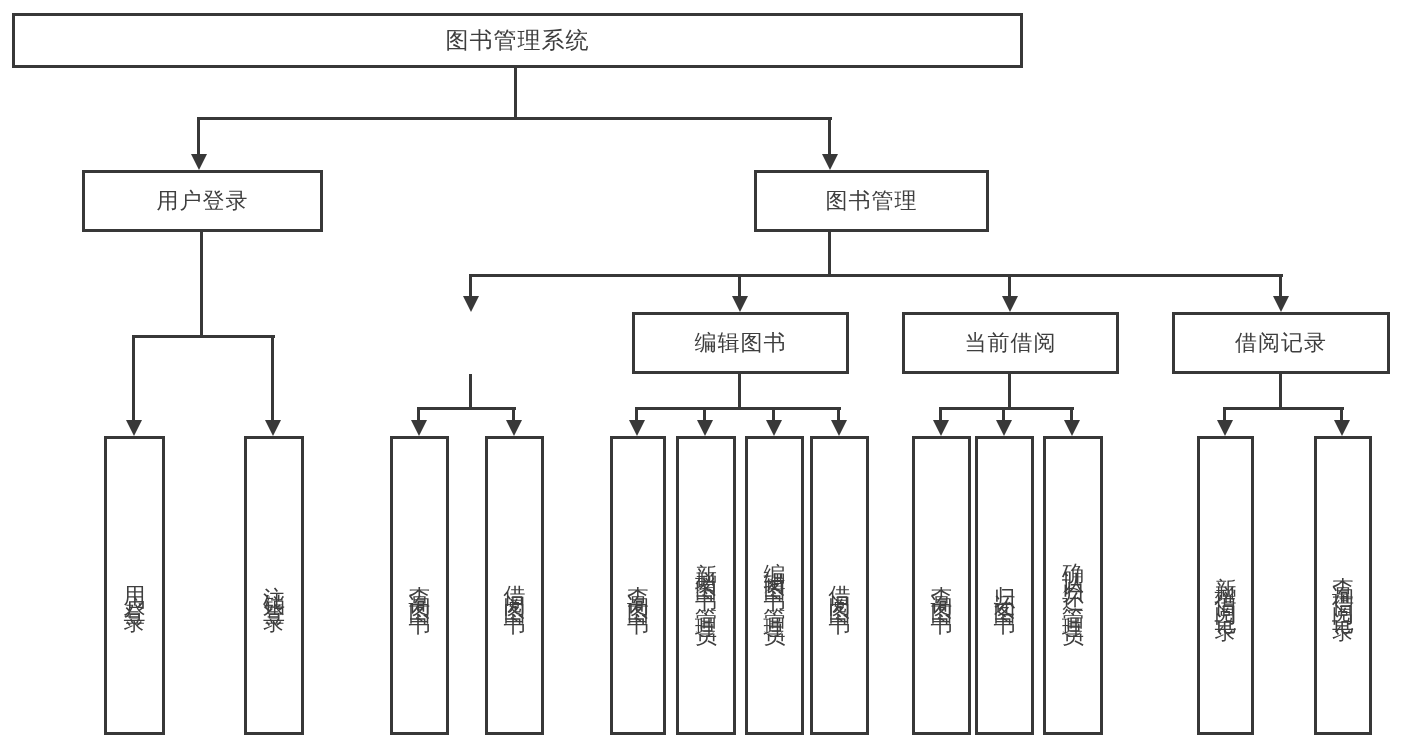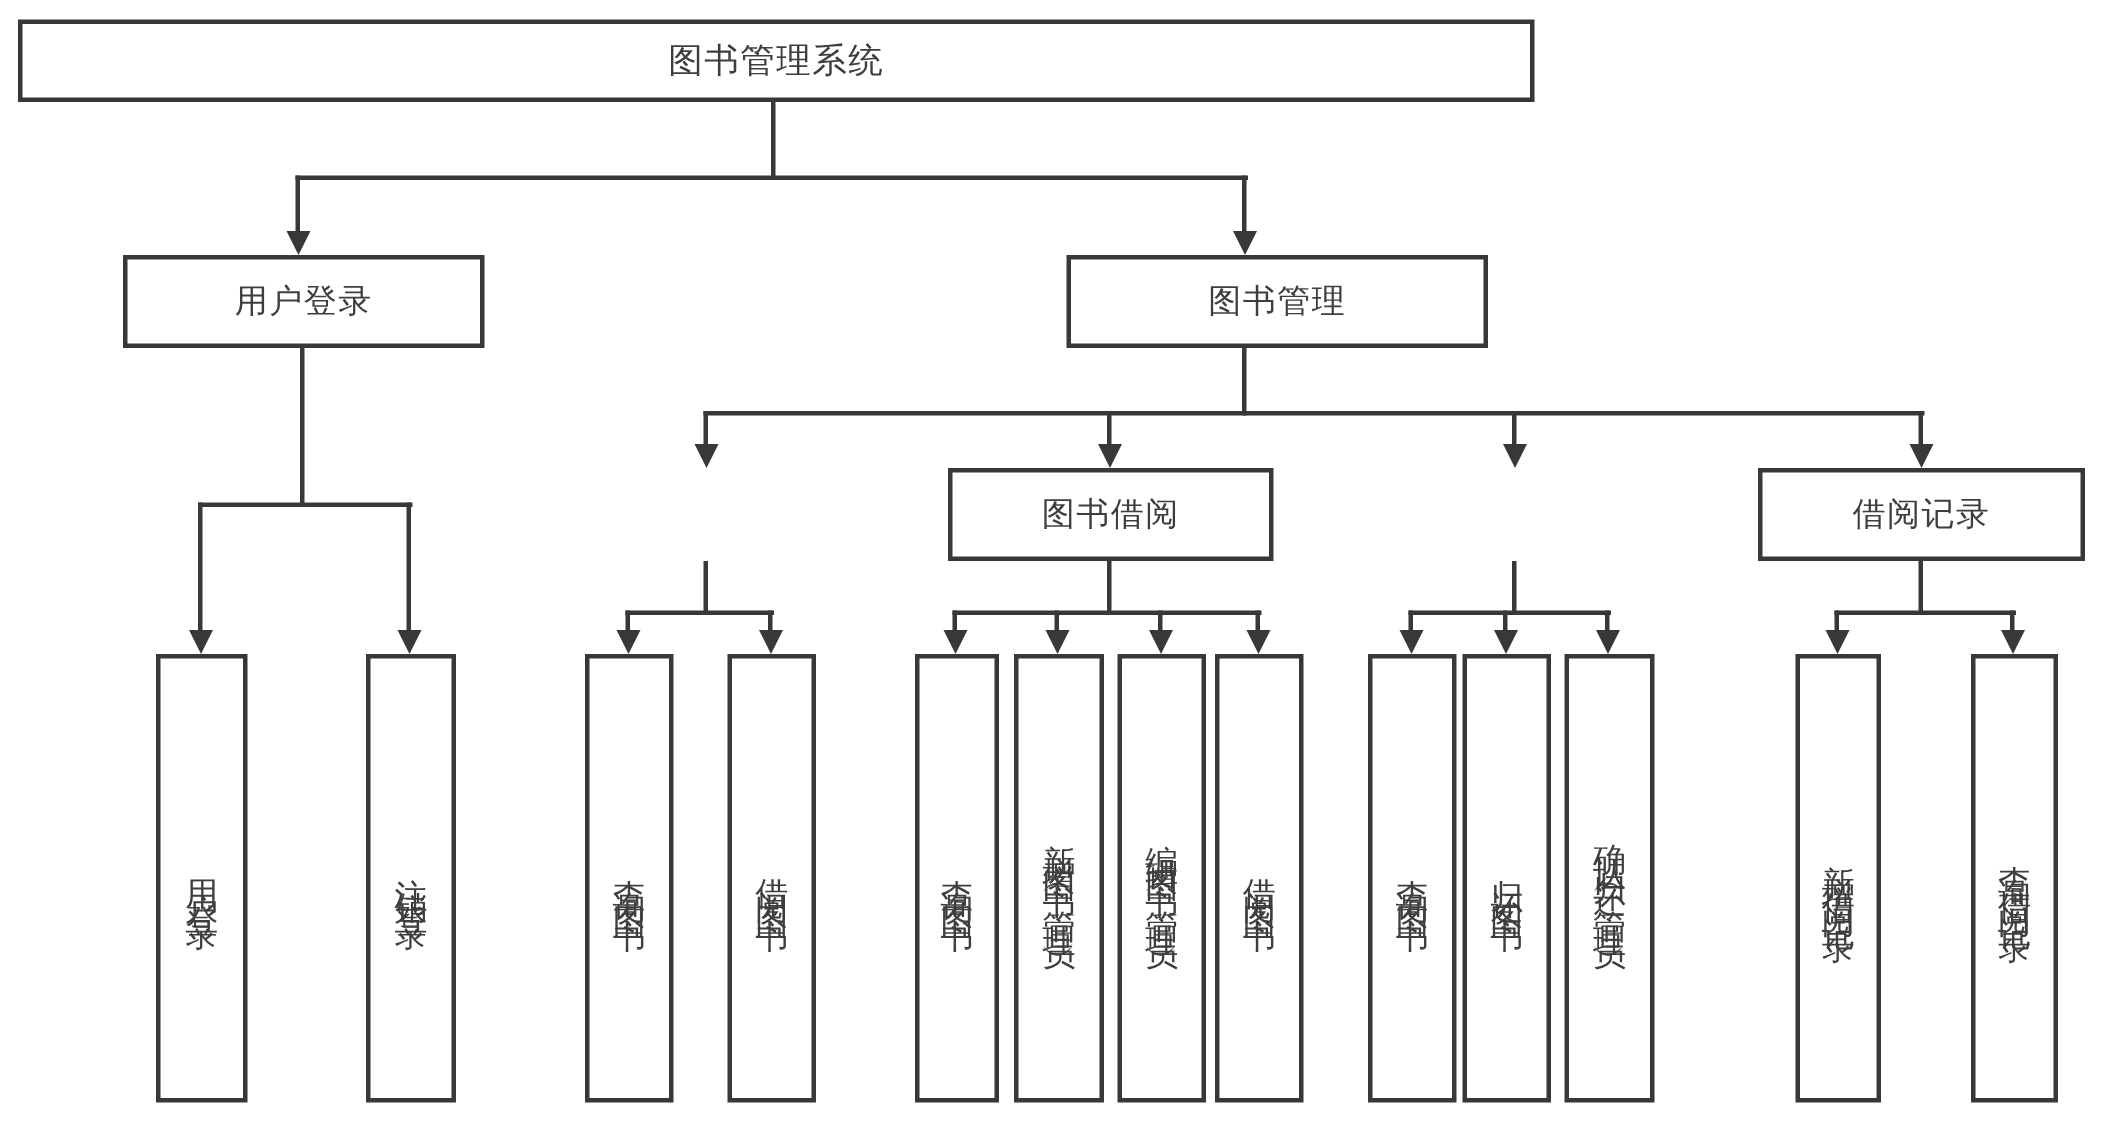--- a/index.html
+++ b/index.html
@@ -33,23 +33,24 @@
   }
 </style>
 </head>
 <body>
 
 <div class="stage">
 
   <div class="box hbox rootbox" style="left:12px;top:13px;width:1011px;height:55px;">图书管理系统</div>
 
   <div class="box hbox" style="left:82px;top:170px;width:241px;">用户登录</div>
-  <div class="box hbox" style="left:711px;top:170px;width:281px;">图书管理</div>
+  <div class="box hbox" style="left:754px;top:170px;width:235px;">图书管理</div>
 
-  <div class="box hbox" style="left:632px;top:312px;width:217px;">图书借阅</div>
+  <div class="box hbox" style="left:632px;top:312px;width:217px;">编辑图书</div>
+  <div class="box hbox" style="left:902px;top:312px;width:217px;">当前借阅</div>
   <div class="box hbox" style="left:1172px;top:312px;width:218px;">借阅记录</div>
 
   <div class="box vbox" style="left:104px;width:61px;">用户登录</div>
   <div class="box vbox" style="left:244px;width:60px;">注销登录</div>
 
   <div class="box vbox" style="left:390px;width:59px;">查询图书</div>
   <div class="box vbox" style="left:485px;width:59px;">借阅图书</div>
 
   <div class="box vbox" style="left:610px;width:56px;">查询图书</div>
   <div class="box vbox" style="left:676px;width:60px;">新增图书（管理员）</div>

